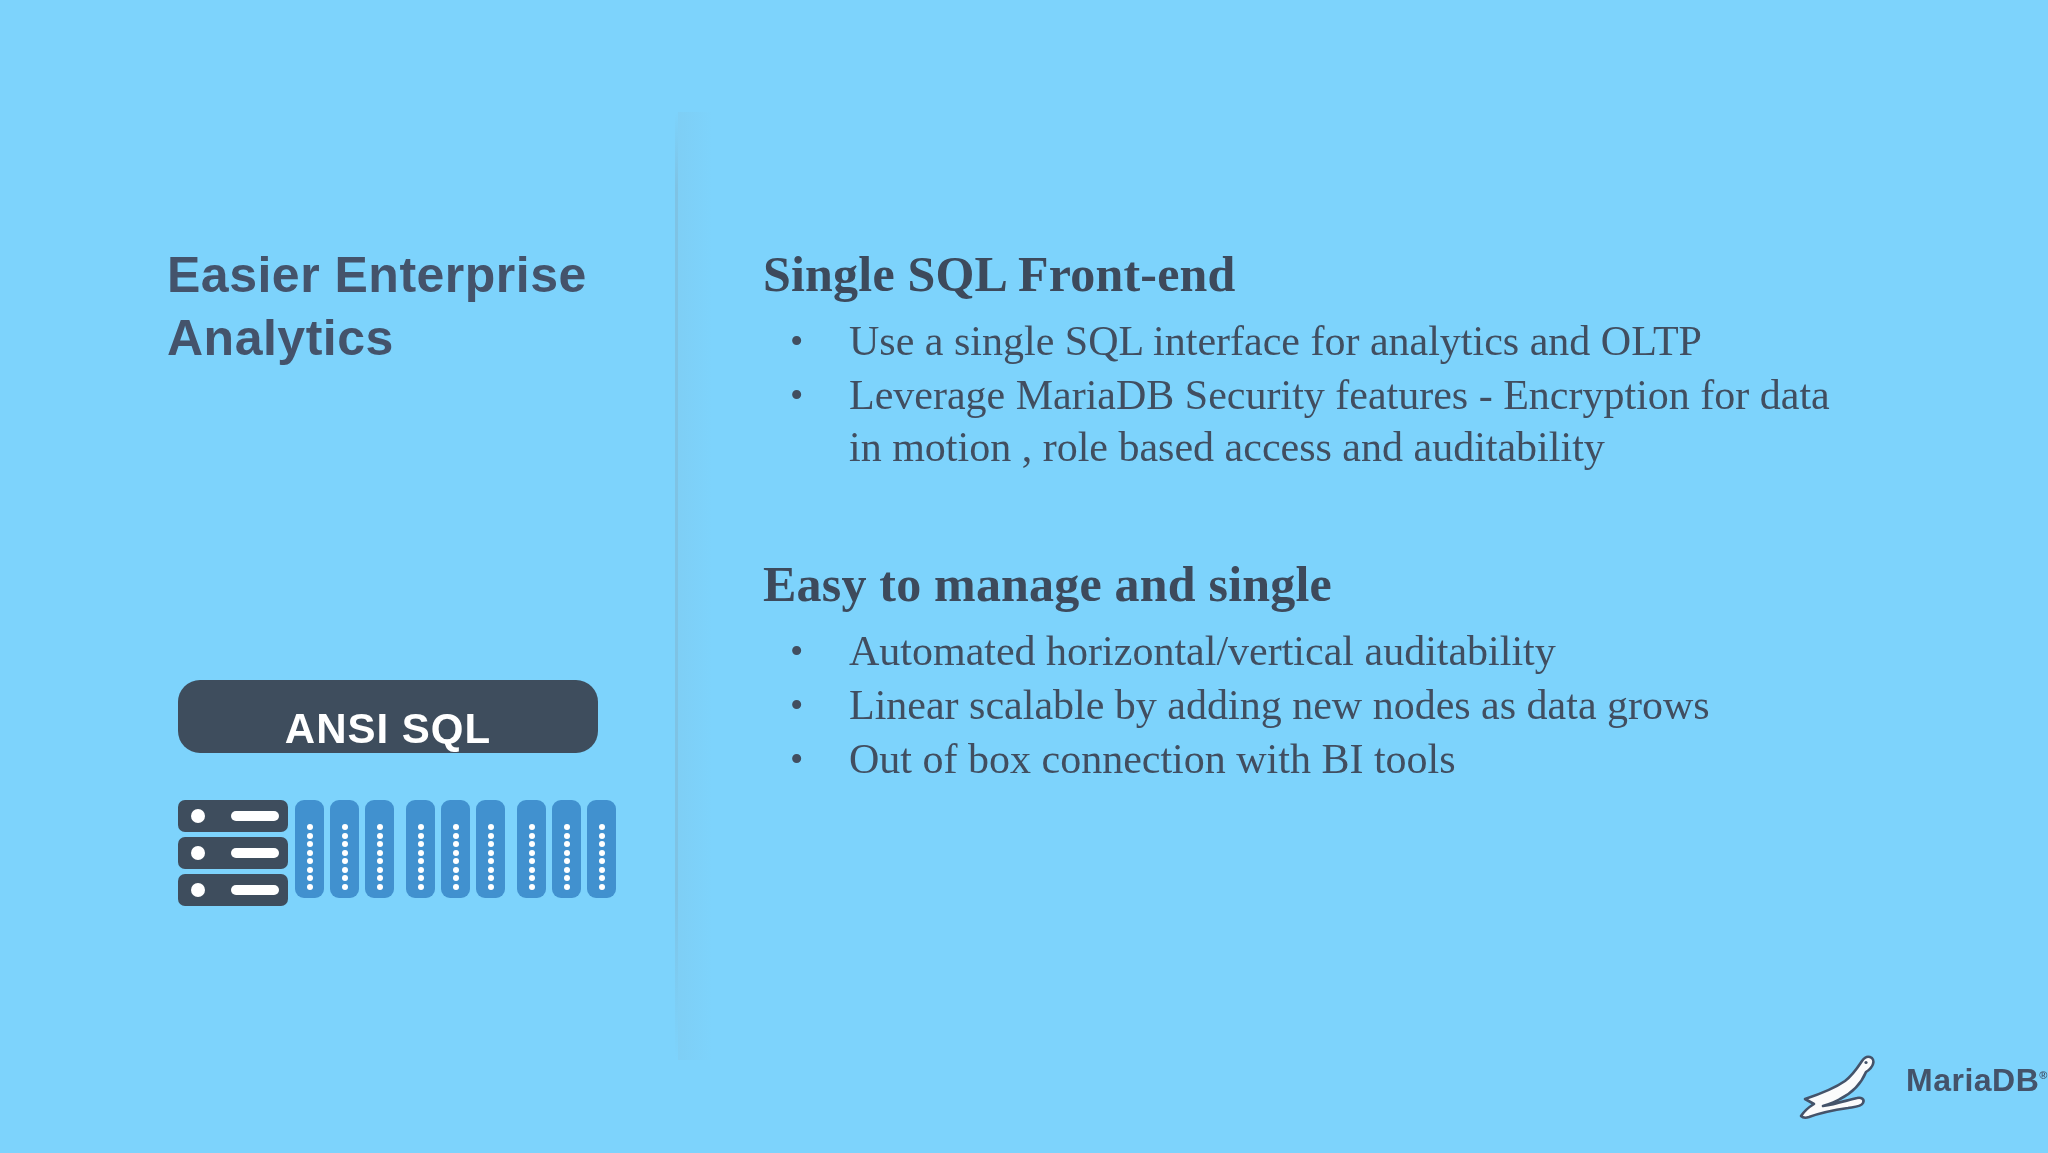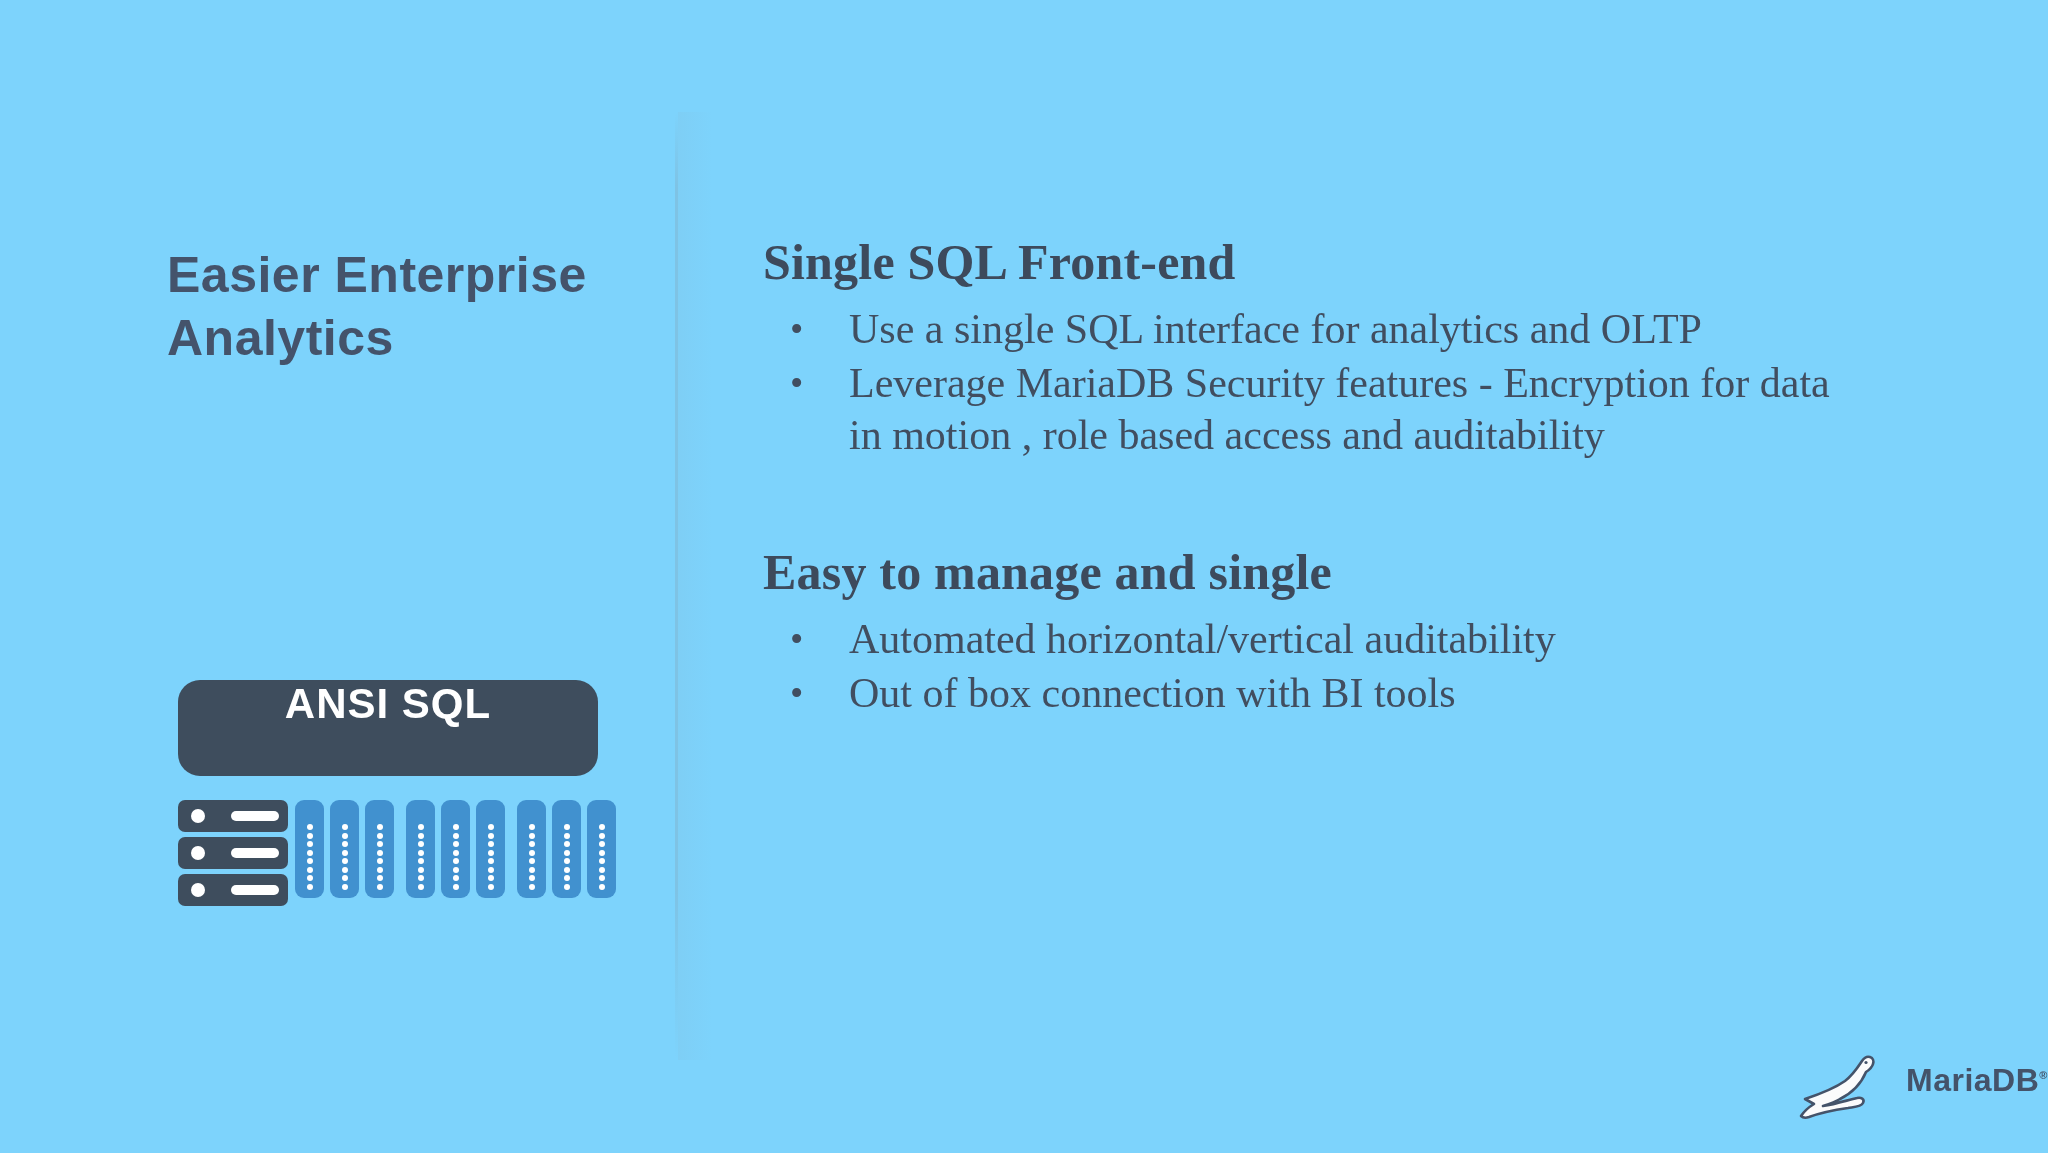--- a/index.html
+++ b/index.html
@@ -25,23 +25,23 @@
       rgba(130,138,146,.22) 8%,
       rgba(130,138,146,.22) 82%,
       rgba(130,138,146,0) 100%);
   }
   .divider-shade{
     position:absolute;left:678px;top:112px;width:34px;height:948px;
     background:linear-gradient(to right,rgba(140,146,152,.07),rgba(140,146,152,0));
   }
   
   .ansi-box{
-    position:absolute;left:178px;top:680px;width:420px;height:96px;
+    position:absolute;left:178px;top:680px;width:420px;height:73px;
     background:#3e4d5d;border-radius:22px;
-    display:flex;align-items:flex-start;justify-content:center;
+    display:flex;align-items:flex-end;justify-content:center;
   }
   .ansi-box span{
     color:#ffffff;font-size:42px;font-weight:700;letter-spacing:1px;
   }
   
   .icon-row{
     position:absolute;left:178px;top:800px;height:108px;
     display:flex;align-items:flex-start;
   }
   .server-stack{
@@ -66,21 +66,21 @@
     display:flex;flex-direction:column;align-items:center;
     padding-top:24px;box-sizing:border-box;gap:2.5px;
   }
   .dbcol.group-start{margin-left:6px;}
   .dbcol .dot{width:6px;height:6px;border-radius:50%;background:#ffffff;flex:none;}
   
   .content{
     position:absolute;left:763px;top:233px;width:1120px;
     font-family:"Liberation Serif",serif;color:#414e60;
   }
-  .sec{margin:0 0 82px 0;}
+  .sec{margin:12px 0 82px 0;}
   .sec h2{
     margin:0 0 12px 0;font-size:50px;font-weight:700;color:#3d4a5c;
     letter-spacing:.2px;
   }
   .sec ul{list-style:none;margin:0;padding:0;}
   .sec li{
     position:relative;padding-left:86px;max-width:1010px;
     font-size:42px;line-height:52px;margin:0 0 2px 0;
   }
   .sec li::before{
@@ -227,20 +227,21 @@
         <h2>Single SQL Front-end</h2>
         <ul>
           <li>Use a single SQL interface for analytics and OLTP</li>
           <li>Leverage MariaDB Security features - Encryption for data in motion , role based access and auditability</li>
         </ul>
       </section>
       <section class="sec">
         <h2>Easy to manage and single</h2>
         <ul>
           <li>Automated horizontal/vertical auditability</li>
+          <li>Linear scalable by adding new nodes as data grows</li>
           <li>Out of box connection with BI tools</li>
         </ul>
       </section>
     </main>
 
   <div class="logo">
     <svg width="104" height="74" viewBox="0 0 104 74" fill="none" xmlns="http://www.w3.org/2000/svg">
       <path d="M5 64 C9 58 13 55 18 52 L9 47 C27 41 39 36 49 29 C57 23 62 15 66 9 C68 6 71 4 74 5 C77 6 78 9 77 12 C76 16 73 18 70 20 C65 32 56 41 44 47 C39 50 33 52 27 54 C40 52 52 48 61 46 C65 45 69 47 67 51 C65 55 58 55 52 56 C38 58 24 61 13 65 C10 66 7 66 5 64 Z" stroke="#44536a" stroke-width="2.6" stroke-linejoin="round" fill="#fbfbfc"></path>
       <circle cx="70" cy="10.5" r="1.6" fill="#44536a"></circle>
     </svg>

